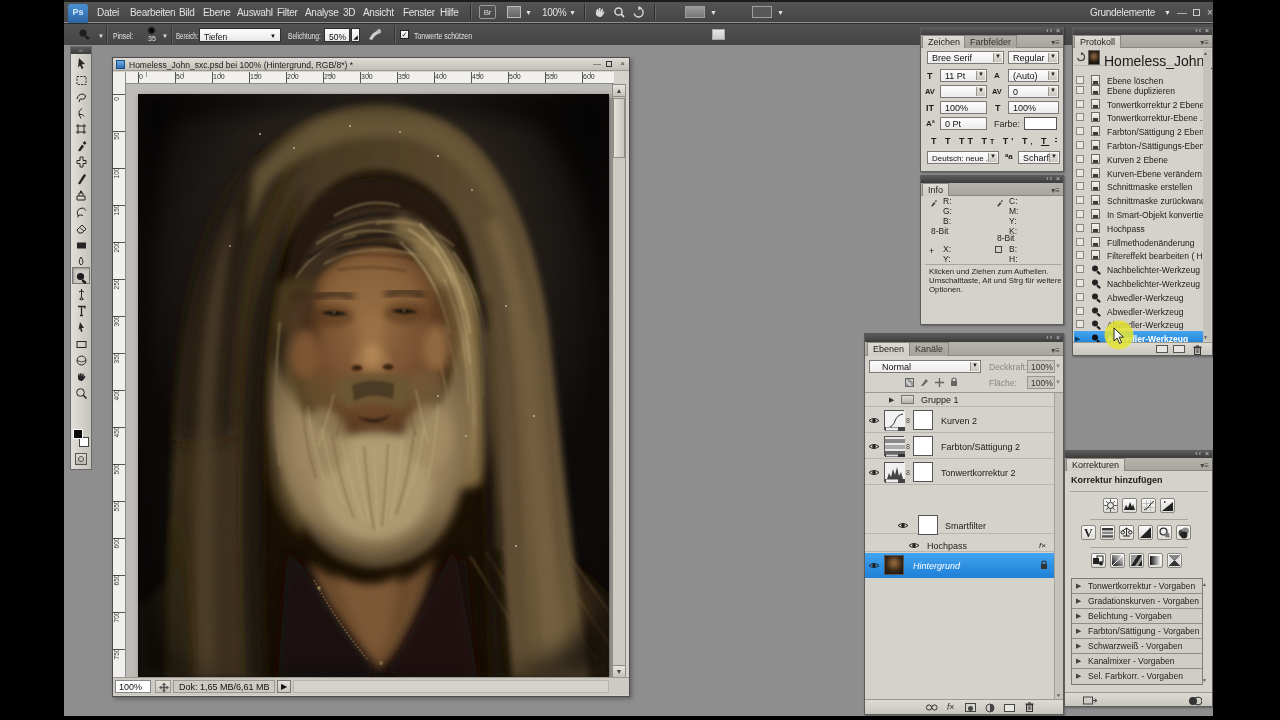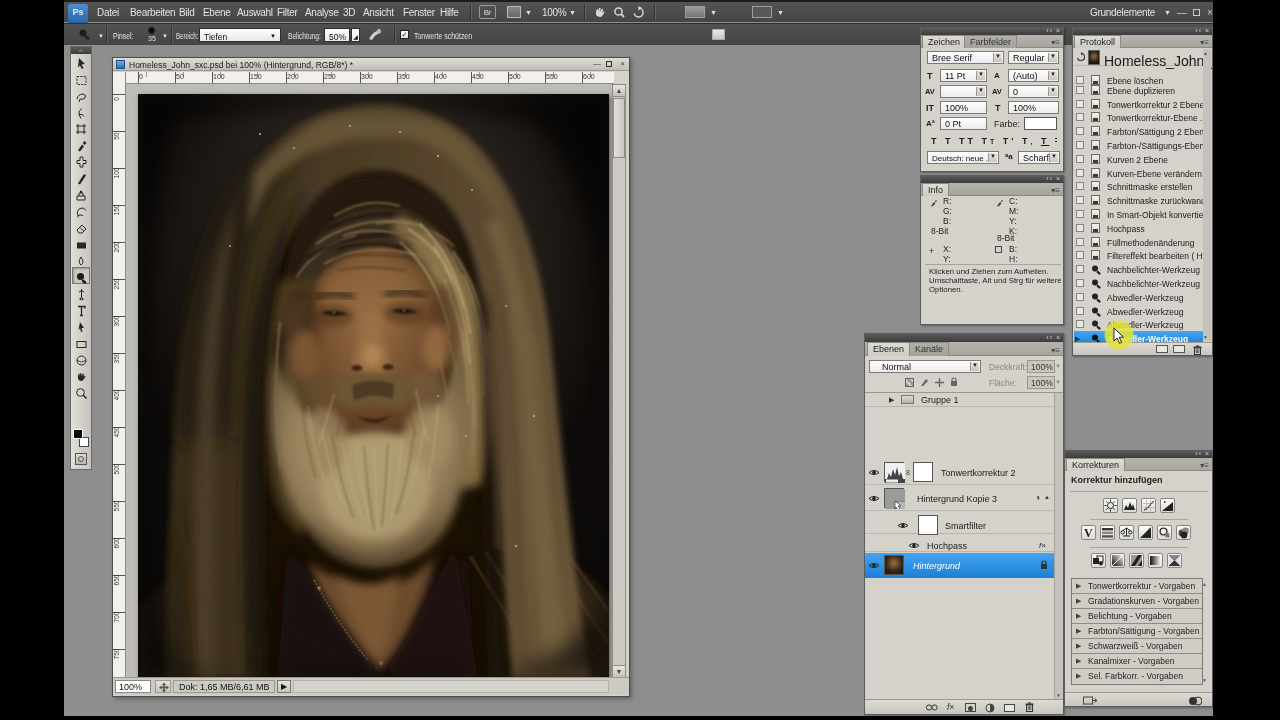--- a/index.html
+++ b/index.html
@@ -748,21 +748,61 @@
       <div style="position:absolute;left:162px;top:42px;width:28px;height:13px;background:#c9c6bf;border:1px solid #9a978f;font-size:8.5px;color:#333;padding:1px 0 0 3px;">100%</div>
       <span class="gtext" style="position:absolute;left:190px;top:45px;font-size:6px;">▼</span>
       <div style="position:absolute;left:0;top:58px;right:0;bottom:15px;background:#d5d2cb;border-top:1px solid #9b9890;">
 
         <div class="lrow" style="top:0;height:14px;">
           <span style="position:absolute;left:24px;top:3px;font-size:7px;color:#333;">▶</span>
           <span style="position:absolute;left:36px;top:2px;width:13px;height:9px;background:linear-gradient(#dedbd4,#b5b2ab);border:1px solid #777;"></span>
           <span class="lname" style="left:56px;top:2px;">Gruppe 1</span>
         </div>
 
-
+        <div class="lrow" style="top:15px;height:25px;">
+          <span class="eye" style="top:8px;">
+              <svg width="12" height="9" viewBox="0 0 12 9">
+                <path d="M1 4.5 Q6 0.5 11 4.5 Q6 8.5 1 4.5 Z" fill="none" stroke="#222" stroke-width="1"></path>
+                <circle cx="6" cy="4.5" r="1.8" fill="#222"></circle>
+              </svg>
+            </span>
+          <div class="lthumb" style="left:19px;top:2px;width:20px;height:20px;">
+              <svg width="20" height="20">
+                <rect width="20" height="20" fill="#f2f2f2"></rect>
+                <path d="M2 17 Q8 16 10 10 Q12 4 18 3" stroke="#333" fill="none"></path>
+                <rect y="16" width="20" height="4" fill="#444"></rect>
+                <rect x="1" y="16.5" width="12" height="3" fill="#eee"></rect>
+              </svg>
+            </div>
+          <span style="position:absolute;left:41px;top:9px;font-size:7px;color:#444;">8</span>
+          <div class="lthumb" style="left:48px;top:2px;width:20px;height:20px;background:#fff;"></div>
+          <span class="lname" style="left:76px;top:8px;">Kurven 2</span>
+        </div>
+
+        <div class="lrow" style="top:41px;height:25px;">
+          <span class="eye" style="top:8px;">
+              <svg width="12" height="9" viewBox="0 0 12 9">
+                <path d="M1 4.5 Q6 0.5 11 4.5 Q6 8.5 1 4.5 Z" fill="none" stroke="#222" stroke-width="1"></path>
+                <circle cx="6" cy="4.5" r="1.8" fill="#222"></circle>
+              </svg>
+            </span>
+          <div class="lthumb" style="left:19px;top:2px;width:20px;height:20px;">
+              <svg width="20" height="20">
+                <rect width="20" height="20" fill="#e8e8e8"></rect>
+                <rect y="2" width="20" height="4" fill="#888"></rect>
+                <rect y="8" width="20" height="4" fill="#aaa"></rect>
+                <rect y="14" width="20" height="3" fill="#666"></rect>
+                <rect y="17" width="20" height="3" fill="#333"></rect>
+                <rect x="1" y="17.5" width="12" height="2" fill="#ddd"></rect>
+              </svg>
+            </div>
+          <span style="position:absolute;left:41px;top:9px;font-size:7px;color:#444;">8</span>
+          <div class="lthumb" style="left:48px;top:2px;width:20px;height:20px;background:#fff;"></div>
+          <span class="lname" style="left:76px;top:8px;">Farbton/Sättigung 2</span>
+        </div>
 
         <div class="lrow" style="top:67px;height:25px;">
           <span class="eye" style="top:8px;">
               <svg width="12" height="9" viewBox="0 0 12 9">
                 <path d="M1 4.5 Q6 0.5 11 4.5 Q6 8.5 1 4.5 Z" fill="none" stroke="#222" stroke-width="1"></path>
                 <circle cx="6" cy="4.5" r="1.8" fill="#222"></circle>
               </svg>
             </span>
           <div class="lthumb" style="left:19px;top:2px;width:20px;height:20px;">
               <svg width="20" height="20">
@@ -770,39 +810,20 @@
                 <path d="M2 16 L4 10 L6 14 L8 6 L10 12 L12 4 L14 13 L16 9 L18 16 Z" fill="#444"></path>
                 <rect y="16" width="20" height="4" fill="#444"></rect>
                 <rect x="1" y="16.5" width="12" height="3" fill="#eee"></rect>
               </svg>
             </div>
           <span style="position:absolute;left:41px;top:9px;font-size:7px;color:#444;">8</span>
           <div class="lthumb" style="left:48px;top:2px;width:20px;height:20px;background:#fff;"></div>
           <span class="lname" style="left:76px;top:8px;">Tonwertkorrektur 2</span>
         </div>
 
-        <div class="lrow" style="top:93px;height:25px;">
-          <span class="eye" style="top:8px;">
-              <svg width="12" height="9" viewBox="0 0 12 9">
-                <path d="M1 4.5 Q6 0.5 11 4.5 Q6 8.5 1 4.5 Z" fill="none" stroke="#222" stroke-width="1"></path>
-                <circle cx="6" cy="4.5" r="1.8" fill="#222"></circle>
-              </svg>
-            </span>
-          <div class="lthumb" style="left:19px;top:2px;width:20px;height:20px;background:#9a9a9a;">
-              <svg width="20" height="20">
-                <rect width="20" height="20" fill="#9b9b9b"></rect>
-                <path d="M11 20 L11 13 L20 13" fill="none" stroke="#666"></path>
-                <path d="M11 13 L20 13 L20 20 L11 20 Z" fill="#b5b5b5"></path>
-                <path d="M10 12 l6 5 l-3 0 l2 3 l-2 1 l-2 -3 l-1 2 Z" fill="#fff" stroke="#333" stroke-width="0.7"></path>
-              </svg>
-            </div>
-          <span class="lname" style="left:52px;top:8px;">Hintergrund Kopie 3</span>
-          <span style="position:absolute;right:14px;top:7px;font-size:8px;color:#333;">◑</span>
-          <span style="position:absolute;right:4px;top:8px;font-size:6px;color:#333;">▲</span>
-        </div>
 
         <div class="lrow" style="top:119px;height:22px;">
           <span class="eye" style="left:32px;top:9px;">
               <svg width="12" height="9" viewBox="0 0 12 9">
                 <path d="M1 4.5 Q6 0.5 11 4.5 Q6 8.5 1 4.5 Z" fill="none" stroke="#222" stroke-width="1"></path>
                 <circle cx="6" cy="4.5" r="1.8" fill="#222"></circle>
               </svg>
             </span>
           <div class="lthumb" style="left:53px;top:3px;width:20px;height:20px;background:#fff;"></div>
           <span class="lname" style="left:80px;top:9px;">Smartfilter</span>

